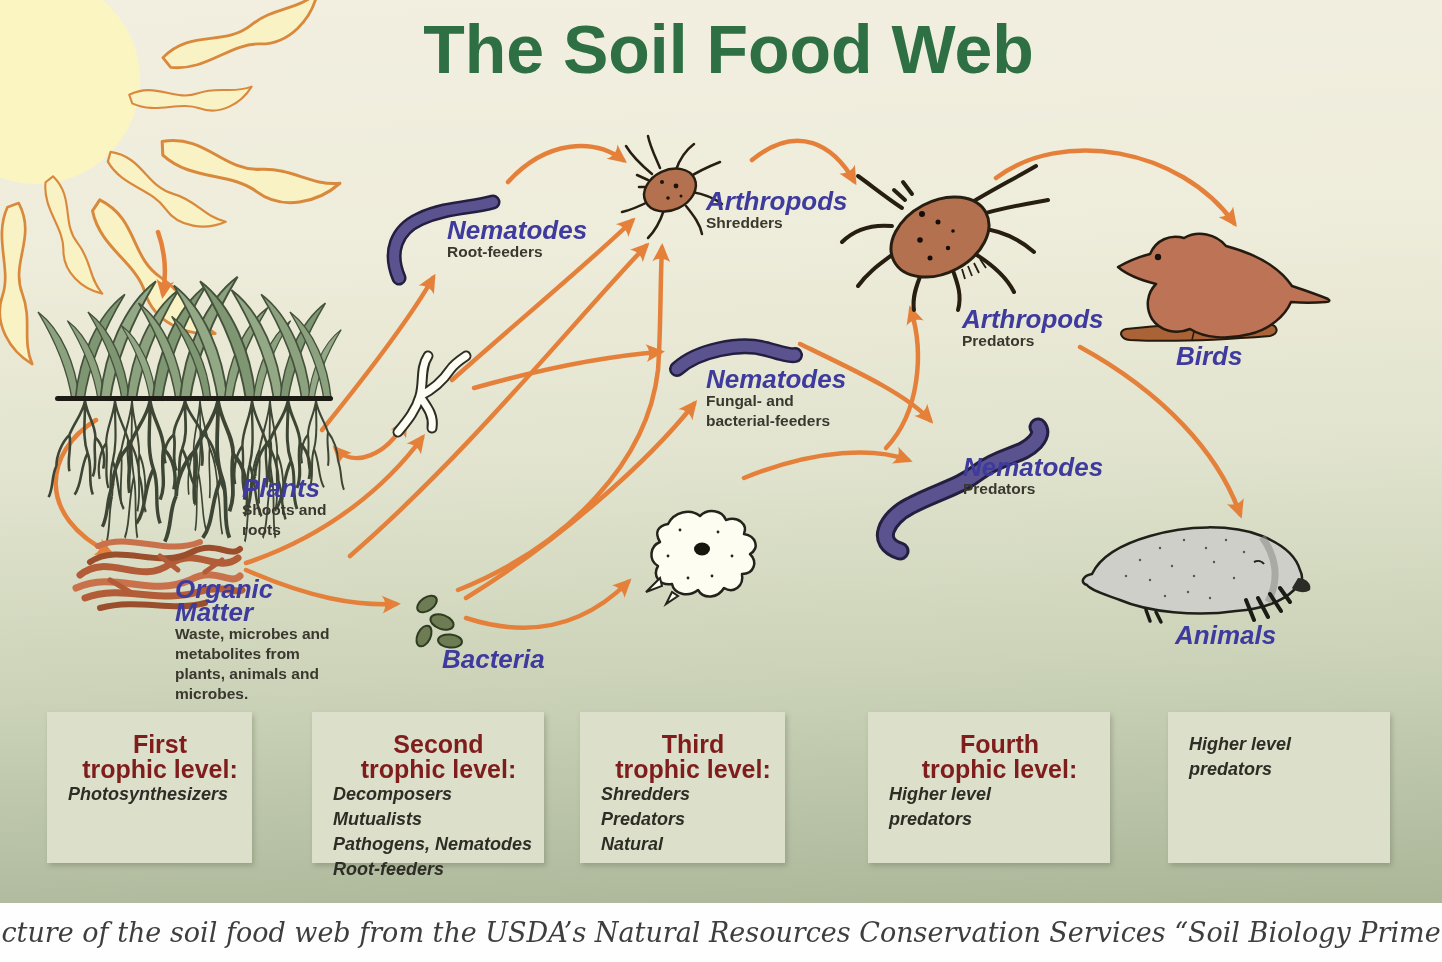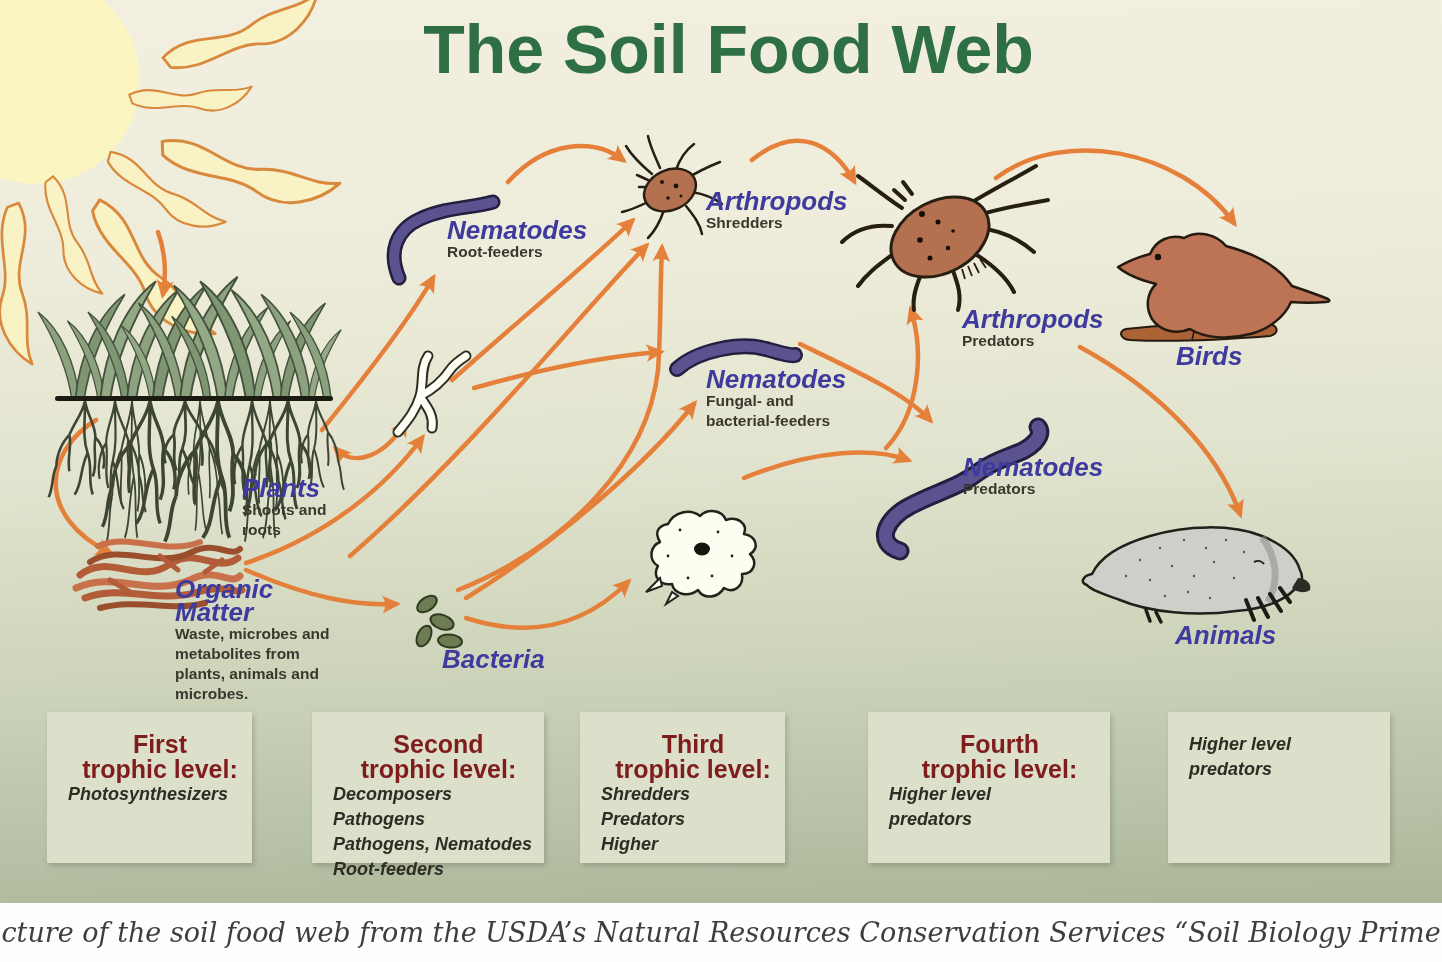--- a/index.html
+++ b/index.html
@@ -309,35 +309,35 @@
       </div>
 </div>
 
 <div class="tbox" style="left:312px;width:232px">
   <div class="btitle">
         <div>Second</div>
         <div>trophic level:</div>
       </div>
   <div class="bitems">
     <div class="bitem">Decomposers</div>
-    <div class="bitem">Pathogens</div>
+    <div class="bitem">Mutualists</div>
     <div class="bitem">Pathogens, Nematodes</div>
     <div class="bitem">Root-feeders</div>
   </div>
 </div>
 
 <div class="tbox" style="left:580px;width:205px">
   <div class="btitle">
         <div>Third</div>
         <div>trophic level:</div>
       </div>
   <div class="bitems">
     <div class="bitem">Shredders</div>
     <div class="bitem">Predators</div>
-    <div class="bitem">Higher</div>
+    <div class="bitem">Natural</div>
   </div>
 </div>
 
 <div class="tbox" style="left:868px;width:242px">
   <div class="btitle">
         <div>Fourth</div>
         <div>trophic level:</div>
       </div>
   <div class="bitems">
     <div class="bitem">Higher level</div>

